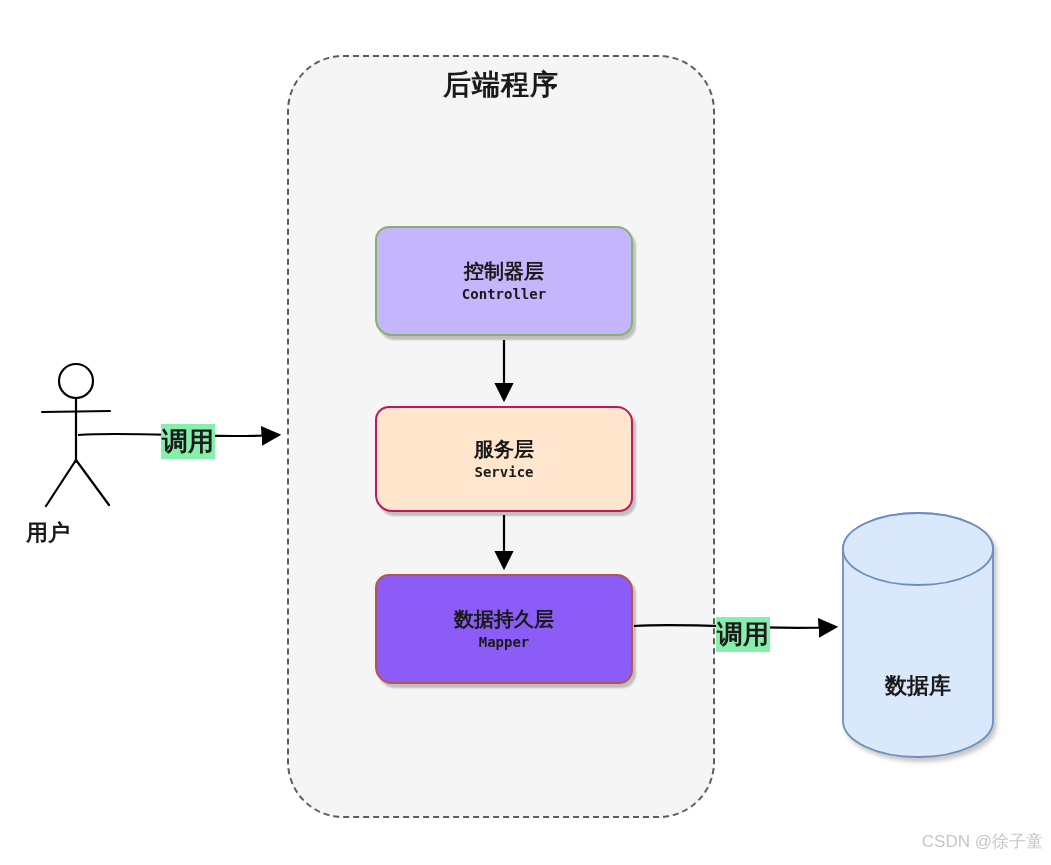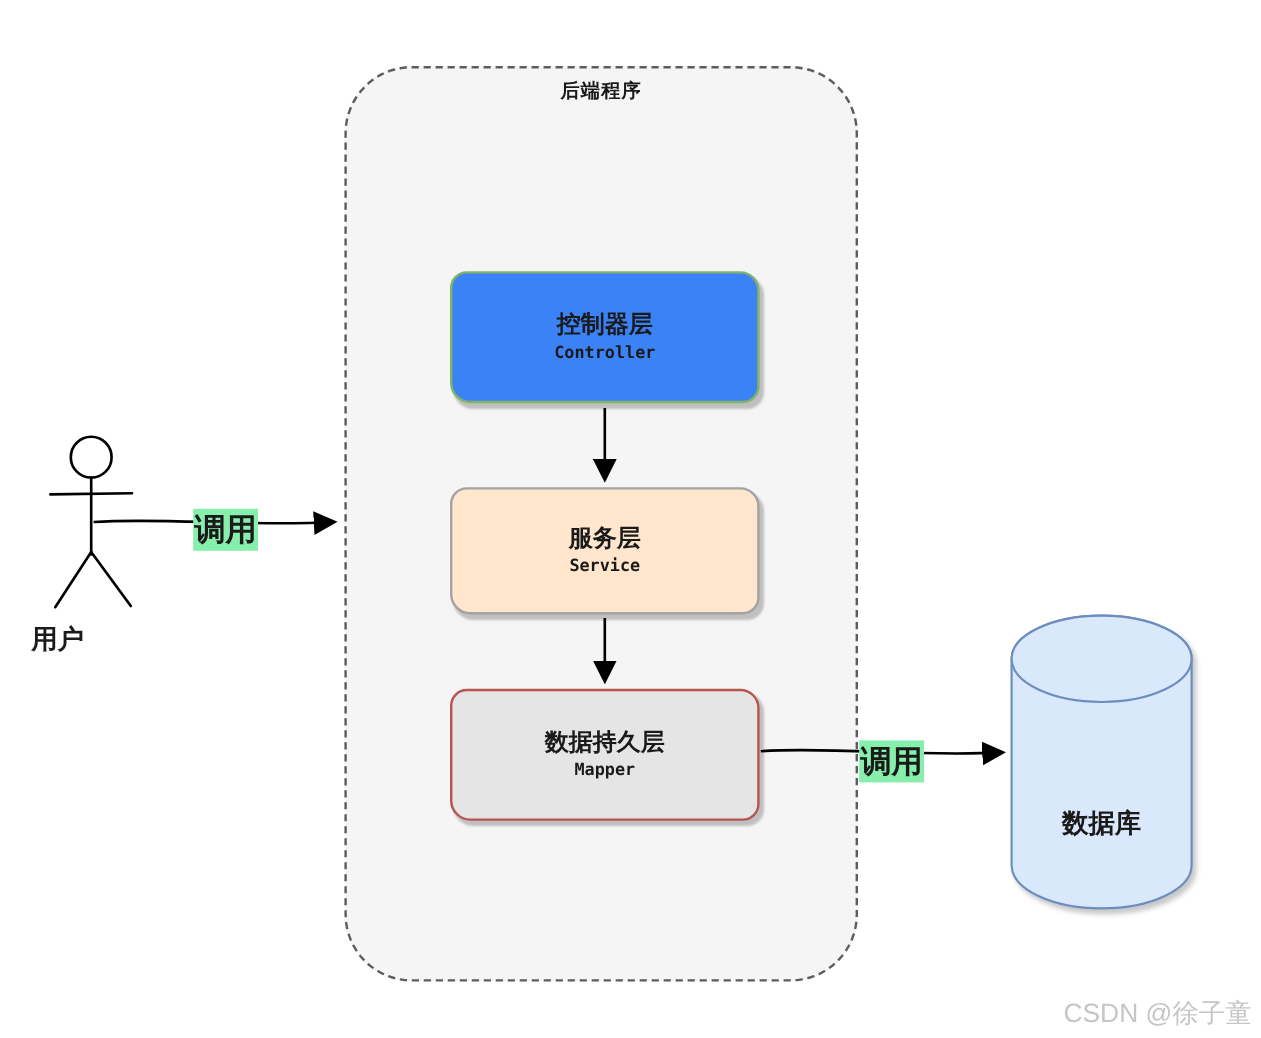--- a/index.html
+++ b/index.html
@@ -14,57 +14,57 @@
   .backend-container{
     position:absolute;left:287px;top:55px;width:428px;height:763px;
     box-sizing:border-box;
     background:#f5f5f5;
     border:2px dashed #5c5c5c;
     border-radius:56px;
   }
   .backend-title{
     position:absolute;left:287px;top:66px;width:428px;
     text-align:center;
-    font-size:16px;font-weight:bold;color:#1a1a1a;
+    font-size:28px;font-weight:bold;color:#1a1a1a;
     letter-spacing:1px;
   }
   .layer-box{
     position:absolute;left:375px;width:258px;height:110px;
     box-sizing:border-box;
     border-radius:14px 16px 14px 17px;
     display:flex;flex-direction:column;align-items:center;justify-content:center;
     box-shadow:3px 4px 2px rgba(0,0,0,0.22);
   }
   .layer-box .zh{font-size:20px;font-weight:bold;color:#1a1a1a;line-height:1.35;}
   .layer-box .en{font-size:14px;font-weight:600;color:#1a1a1a;line-height:1.3;
     font-family:"DejaVu Sans Mono","Liberation Mono",monospace;}
-  .box-controller{top:226px;background:#3b82f6;border:2px solid #82b366;}
-  .box-service{top:406px;height:106px;background:#ffe6cc;border:2px solid #a3a3a3;}
-  .box-mapper{top:574px;background:#e5e5e5;border:2px solid #b85450;}
+  .box-controller{top:226px;background:#c4b5fd;border:2px solid #82b366;}
+  .box-service{top:406px;height:106px;background:#ffe6cc;border:2px solid #be185d;}
+  .box-mapper{top:574px;background:#8b5cf6;border:2px solid #b85450;}
   .edge-label{
     position:absolute;
     font-size:26px;font-weight:bold;color:#1a1a1a;
     background:#86efac;padding:0 1px;
     white-space:nowrap;
   }
   .edge-label-user{left:161px;top:424px;}
   .edge-label-db{left:716px;top:617px;}
   .actor-label{
     position:absolute;left:26px;top:518px;width:100px;
     font-size:22px;font-weight:bold;color:#1a1a1a;
   }
   .db-label{
     position:absolute;left:843px;top:671px;width:150px;
     text-align:center;
     font-size:22px;font-weight:bold;color:#1a1a1a;
   }
   .watermark{
     position:absolute;right:8px;top:830px;width:300px;
     text-align:right;
-    font-size:22px;color:#c6c6c6;
+    font-size:17px;color:#c6c6c6;
     text-shadow:1px 1px 0 #ffffff;
   }
 </style>
 </head>
 <body>
 
 <div class="canvas">
 
   <div class="backend-container"></div>
   <div class="backend-title">后端程序</div>

